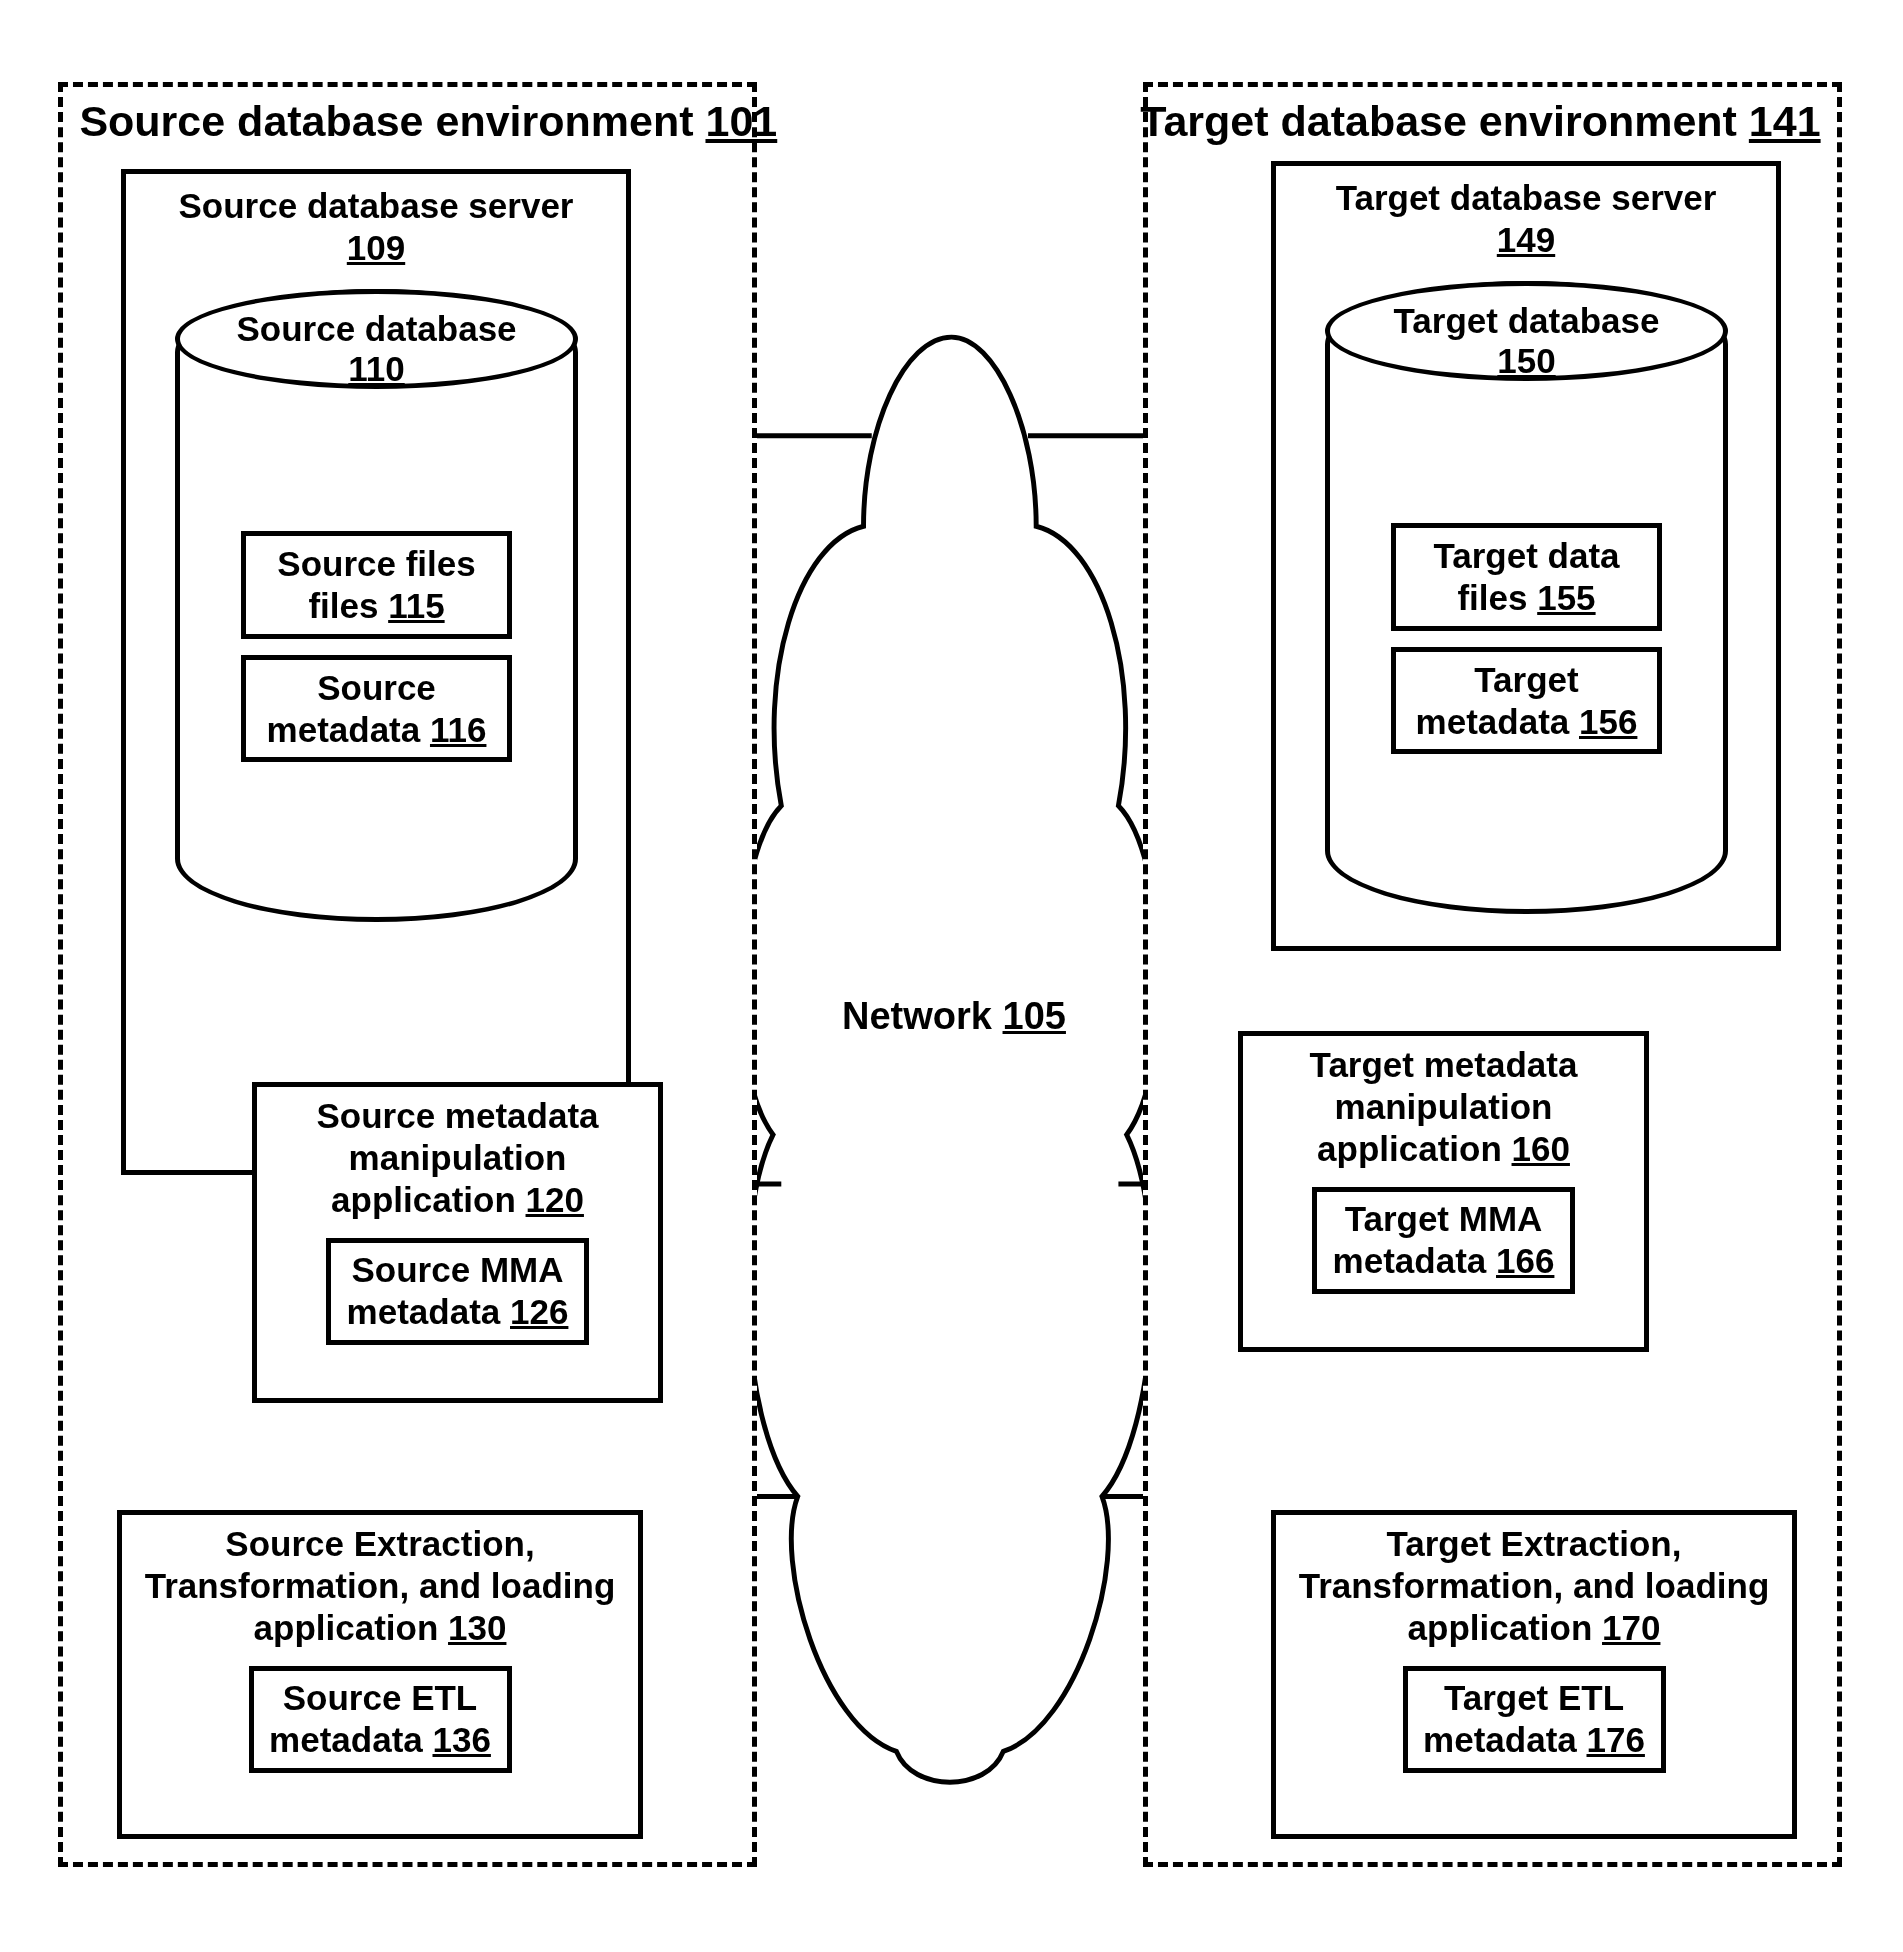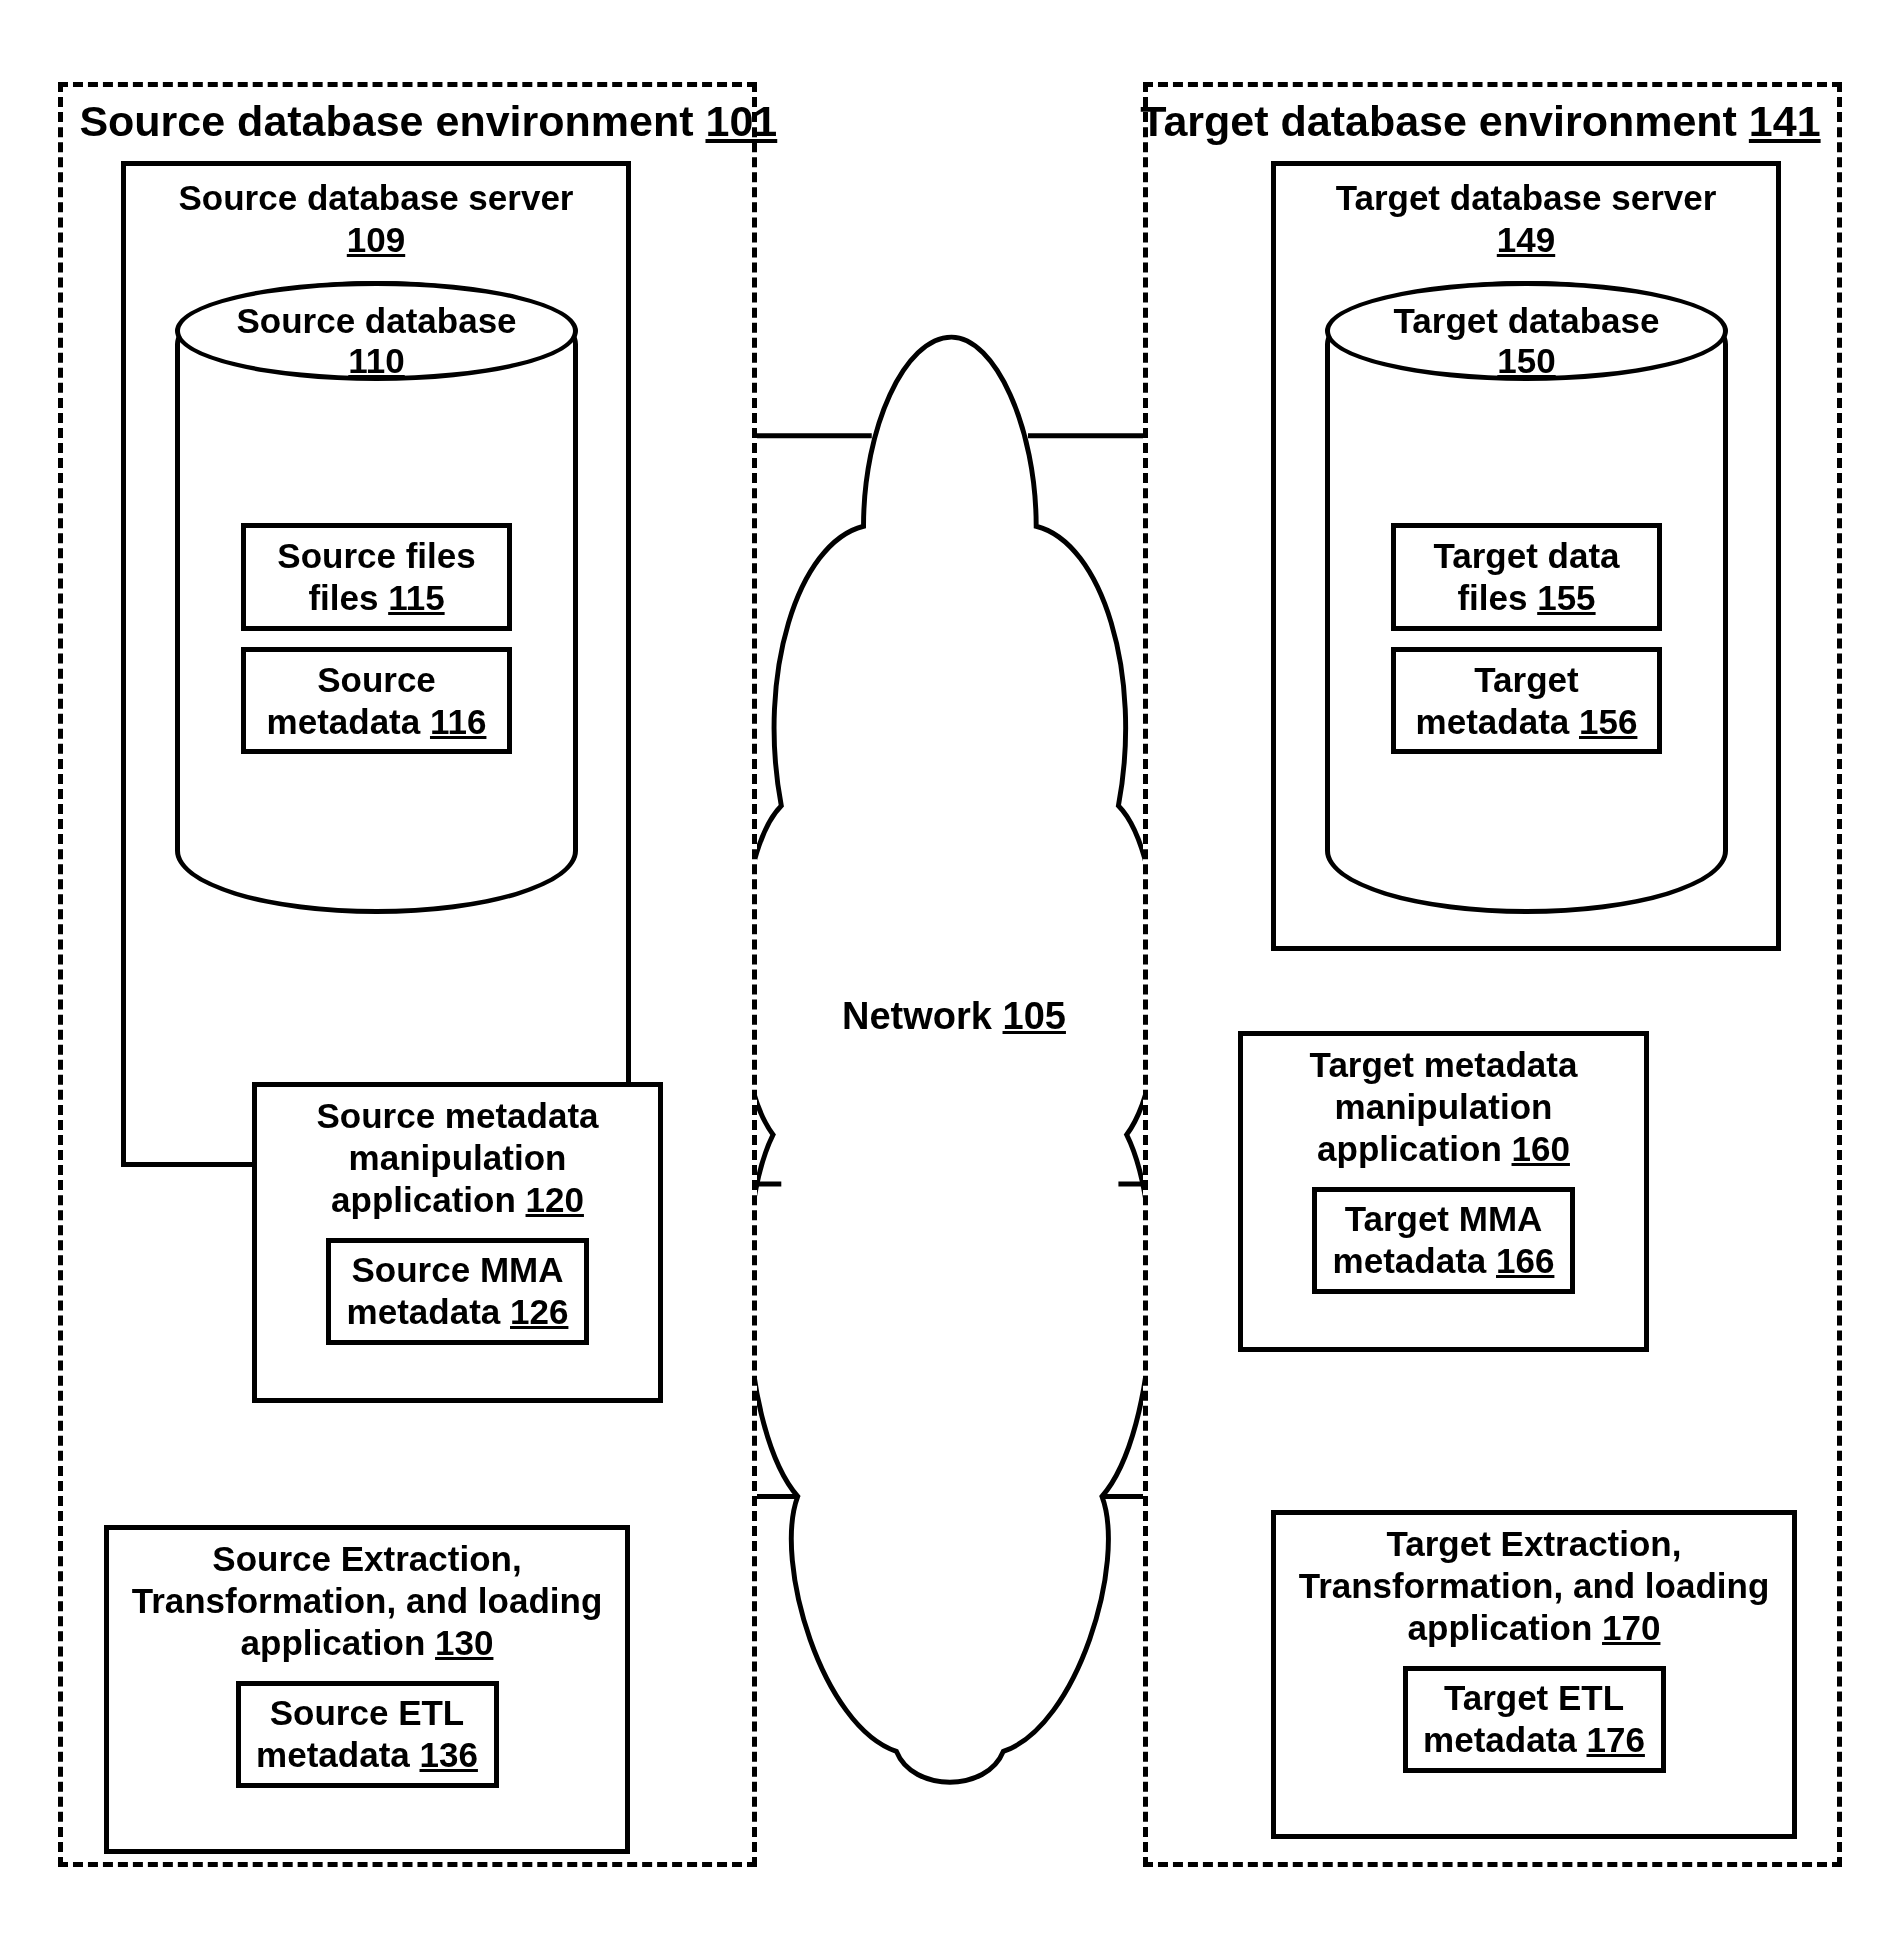--- a/index.html
+++ b/index.html
@@ -152,21 +152,21 @@
 
   <div class="network" style="left:839px; top:995px; width:230px;">
     <span>Network</span> <span class="num">105</span>
   </div>
 
   <div class="env" style="left:58px; top:82px; width:699px; height:1785px;">
     <div class="env-title" style="left:16.4px;">
       <span>Source database environment</span> <span class="num">101</span>
     </div>
 
-    <div class="box" style="left:58px; top:74px; width:510px; height:1006px;">
+    <div class="box" style="left:58px; top:82px; width:510px; height:1006px;">
       <div style="line-height:1.2; margin-top:3.3px;">
         <span>Source database server</span><br><span class="num">109</span>
       </div>
 
       <div class="cyl" style="left:49px; top:115px; width:403px; height:633px;">
         <div class="cyl-top-label">
           <span>Source database</span><br><span class="num">110</span>
         </div>
         <div class="cyl-body">
           <div class="inner-box" style="width:271px;">
@@ -181,21 +181,21 @@
 
     <div class="box" style="left:189px; top:995px; width:411px; height:321px;">
       <div style="line-height:1.2;">
         <span>Source metadata manipulation application</span> <span class="num">120</span>
       </div>
       <div class="inner-box" style="width:263px;">
         <span>Source MMA metadata</span> <span class="num">126</span>
       </div>
     </div>
 
-    <div class="box" style="left:41px; top:1423px; width:526px; height:329px;margin-top:15px;">
+    <div class="box" style="left:54px; top:1423px; width:526px; height:329px;">
       <div style="line-height:1.2;">
         <span>Source Extraction, Transformation, and loading application</span> <span class="num">130</span>
       </div>
       <div class="inner-box" style="width:263px;">
         <span>Source ETL metadata</span> <span class="num">136</span>
       </div>
     </div>
   </div>
 
   <div class="env" style="left:1143px; top:82px; width:699px; height:1785px;">

